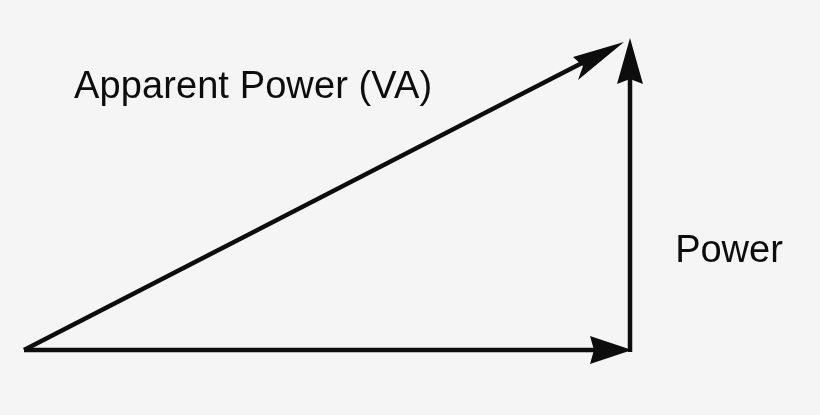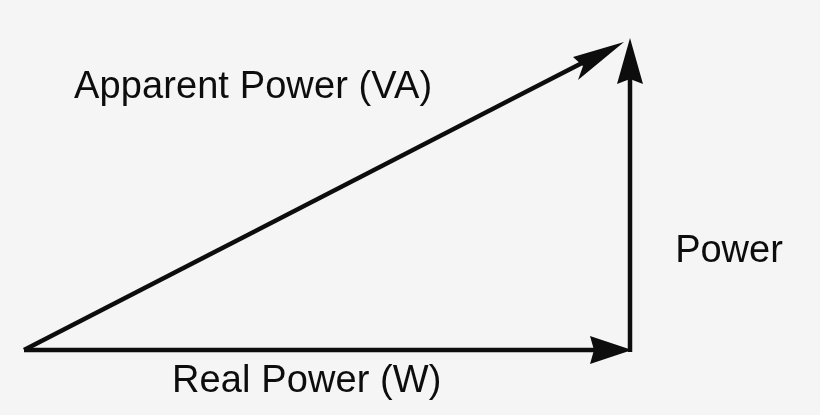--- a/index.html
+++ b/index.html
@@ -78,20 +78,19 @@
 
     <g>
       <line x1="24" y1="350" x2="584" y2="62" stroke="#0d0d0d" stroke-width="4.5"></line>
       <polygon points="624,42 573,57 583,66 578,80" fill="#0d0d0d"></polygon>
     </g>
 
   </svg>
 
   <div class="diagram-label" id="label-apparent-power">Apparent Power (VA)</div>
 
-  <div class="diagram-label" id="label-real-power">Real Power (W)</div>
 
   <div class="diagram-label" id="label-reactive-power">
     <span>Power</span>
     
   </div>
 
 </div>
 
 </body></html>

